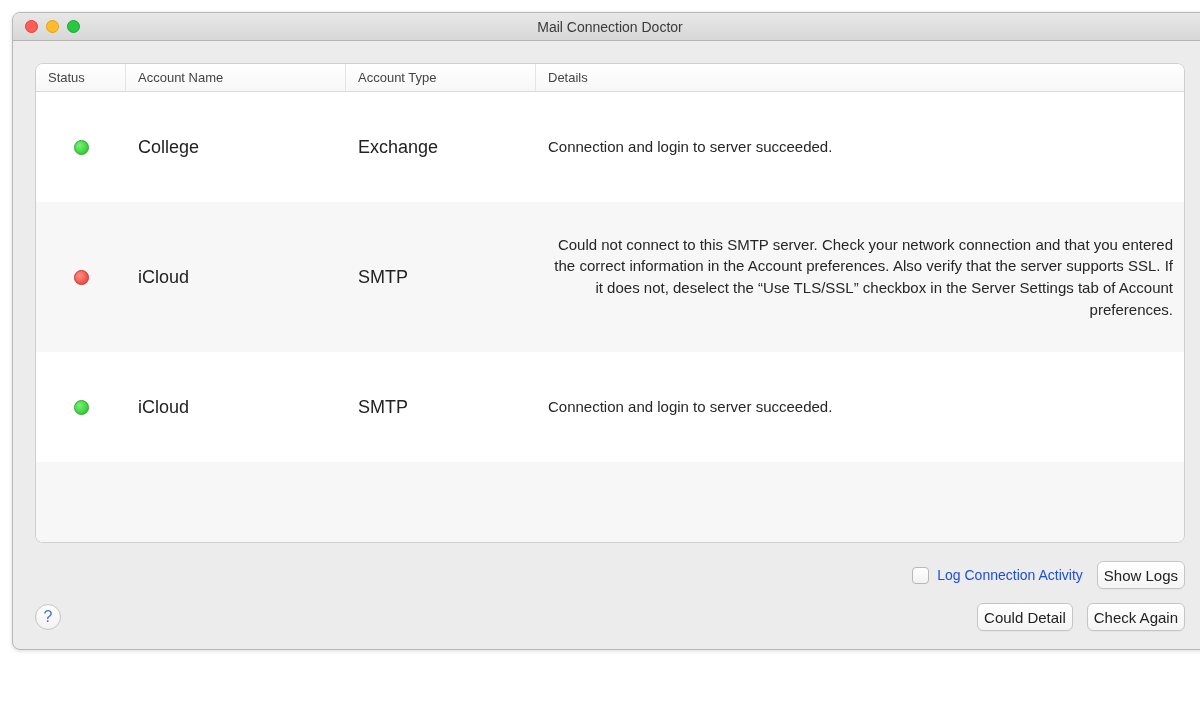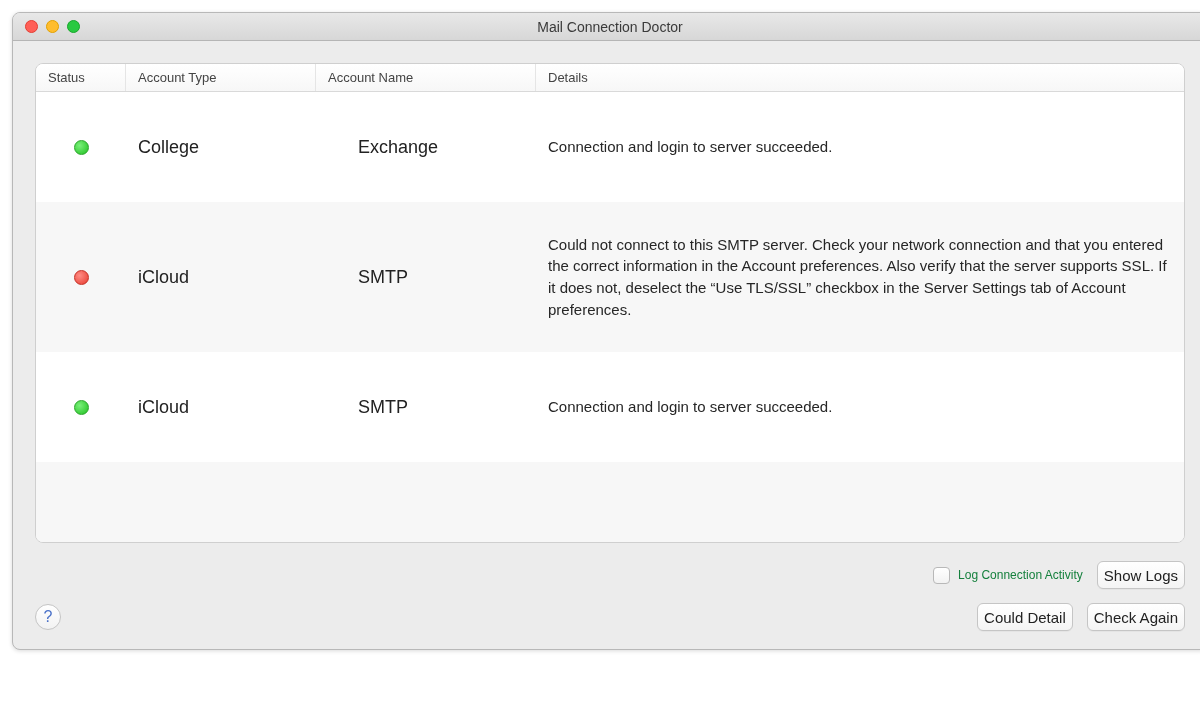--- a/index.html
+++ b/index.html
@@ -98,21 +98,21 @@
     .row {
       display: flex;
       align-items: center;
       min-height: 110px;
       font-size: 16px;
       color: #222;
     }
     .row:nth-child(odd) { background: #ffffff; }
     .row:nth-child(even){ background: #f7f7f7; }
     .td { display: flex; align-items: center; }
-    .td.col-details { font-size: 15px; line-height: 1.45; padding-top: 14px; padding-bottom: 14px; color:#262626; }
+    .td.col-details { font-size: 15px; line-height: 1.45; padding-top: 14px; padding-bottom: 14px; color:#262626;text-align:right; }
     .td.col-name, .td.col-type { font-size: 18px; }
     .status-dot {
       width: 15px;
       height: 15px;
       border-radius: 50%;
       margin: 0 auto;
     }
     .dot-green { background: radial-gradient(circle at 35% 35%, #7af07a, #1fbf1f); border: 0.5px solid #2aa52a; }
     .dot-red   { background: radial-gradient(circle at 35% 35%, #ff8d85, #e63a2e); border: 0.5px solid #c52f24; }
     .col-status.td { justify-content: center; }
@@ -126,22 +126,22 @@
     .footer-row {
       display: flex;
       justify-content: flex-end;
       align-items: center;
       gap: 14px;
     }
     .checkbox-wrap {
       display: flex;
       align-items: center;
       gap: 8px;
-      font-size: 12px;
-      color: #15803d;
+      font-size: 14px;
+      color: #1d4ed8;
     }
     .mac-checkbox {
       width: 17px; height: 17px;
       border: 1px solid #b8b8b8;
       border-radius: 4px;
       background: linear-gradient(to bottom,#ffffff,#f2f2f2);
     }
     .mac-button {
       height: 28px;
       padding: 0 6px;
@@ -183,22 +183,22 @@
       <div class="traffic-light tl-min"></div>
       <div class="traffic-light tl-zoom"></div>
     </div>
     <div class="title">Mail Connection Doctor</div>
   </div>
 
   <div class="content">
     <div class="table-wrap">
       <div class="thead">
         <div class="th col-status">Status</div>
+        <div class="th col-name">Account Name</div>
         <div class="th col-type">Account Type</div>
-        <div class="th col-name">Account Name</div>
         <div class="th col-details">Details</div>
       </div>
       <div class="tbody">
 
         <div class="row">
           <div class="td col-status">
             <div class="status-dot dot-green"></div>
           </div>
           <div class="td col-name">College</div>
           <div class="td col-type">Exchange</div>

